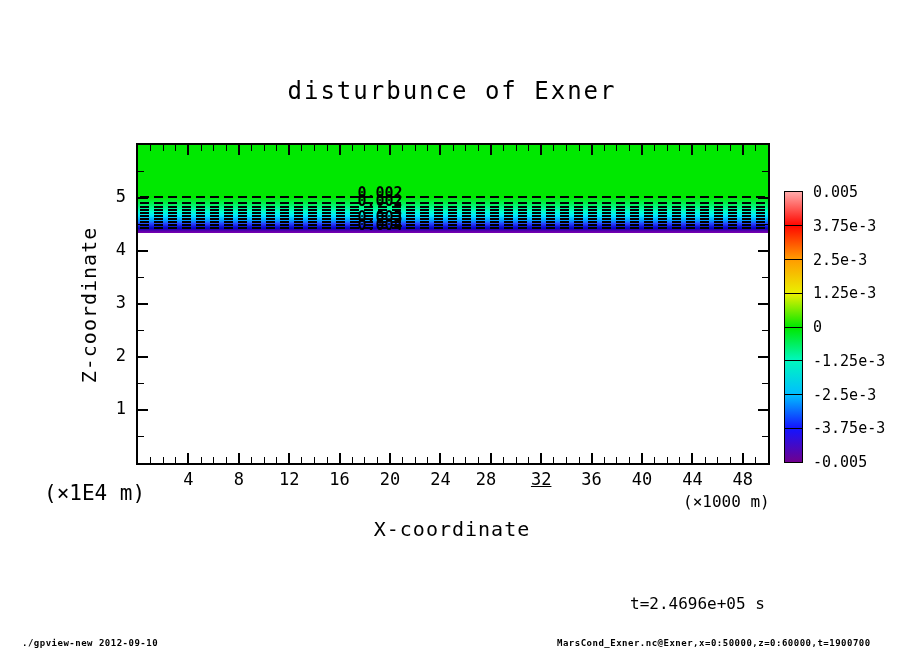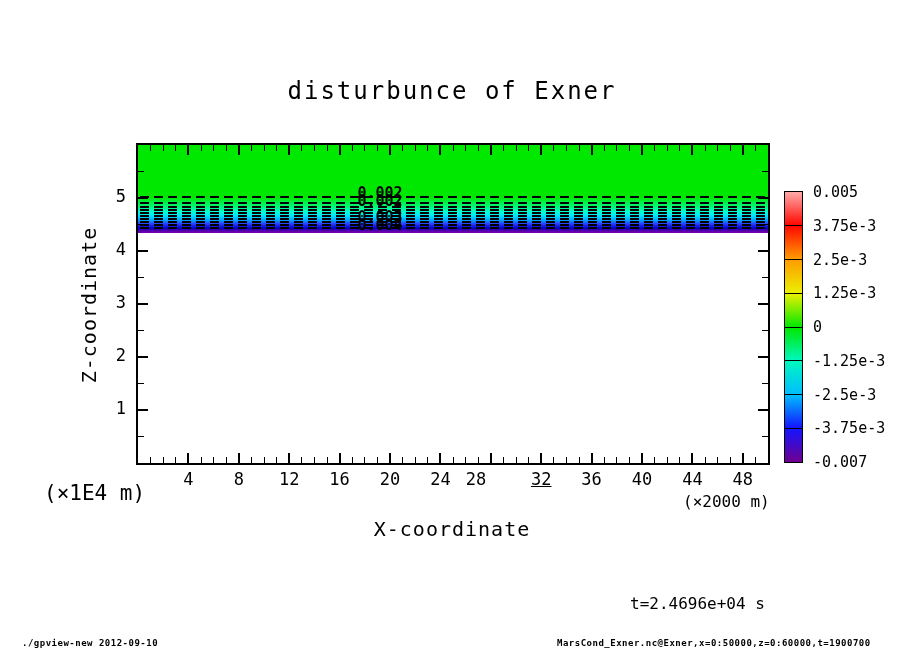--- a/index.html
+++ b/index.html
@@ -168,56 +168,56 @@
       <div class="tick" style="top: 79px; height: 1px; width: 6px; right: 0px;"></div>
       <div class="tick" style="top: 52px; height: 2px; width: 10px; left: 0px;"></div>
       <div class="tick" style="top: 52px; height: 2px; width: 10px; right: 0px;"></div>
       <div class="tick" style="top: 26px; height: 1px; width: 6px; left: 0px;"></div>
       <div class="tick" style="top: 26px; height: 1px; width: 6px; right: 0px;"></div>
     </div>
 
   <div class="ytitle">Z-coordinate</div>
   <div class="xtitle">X-coordinate</div>
   <div class="xunit">(×1E4 m)</div>
-  <div class="x1000">(×2000 m)</div>
-
-  <div class="timelabel">t=2.4696e+04 s</div>
+  <div class="x1000">(×1000 m)</div>
+
+  <div class="timelabel">t=2.4696e+05 s</div>
 
   <div class="cbar" id="cbar">
       <div class="cbcell" style="background: linear-gradient(rgb(255, 170, 170), rgb(255, 8, 0));"></div>
       <div class="cbcell" style="background: linear-gradient(rgb(255, 8, 0), rgb(255, 156, 0));"></div>
       <div class="cbcell" style="background: linear-gradient(rgb(255, 156, 0), rgb(234, 240, 0));"></div>
       <div class="cbcell" style="background: linear-gradient(rgb(234, 240, 0), rgb(0, 232, 0));"></div>
       <div class="cbcell" style="background: linear-gradient(rgb(0, 232, 0), rgb(0, 247, 190));"></div>
       <div class="cbcell" style="background: linear-gradient(rgb(0, 247, 190), rgb(0, 190, 255));"></div>
       <div class="cbcell" style="background: linear-gradient(rgb(0, 190, 255), rgb(20, 20, 255));"></div>
       <div class="cbcell" style="background: linear-gradient(rgb(20, 20, 255), rgb(112, 0, 142));"></div>
     </div>
 
   <div class="fl">./gpview-new  2012-09-10</div>
   <div class="fr">MarsCond_Exner.nc@Exner,x=0:50000,z=0:60000,t=1900700</div>
 <div class="xlab" style="left: 188.4px;">4</div>
     <div class="xlab" style="left: 238.8px;">8</div>
     <div class="xlab" style="left: 289.2px;">12</div>
     <div class="xlab" style="left: 339.6px;">16</div>
     <div class="xlab" style="left: 390px;">20</div>
     <div class="xlab" style="left: 440.4px;">24</div>
-    <div class="xlab" style="left: 476px;">28</div>
+    <div class="xlab" style="left: 486px;">28</div>
     <div class="xlab" style="left: 541.2px; text-decoration: underline;">32</div>
     <div class="xlab" style="left: 591.6px;">36</div>
     <div class="xlab" style="left: 642px;">40</div>
     <div class="xlab" style="left: 692.4px;">44</div>
     <div class="xlab" style="left: 742.8px;">48</div>
     <div class="zlab" style="top: 398px;">1</div>
     <div class="zlab" style="top: 345px;">2</div>
     <div class="zlab" style="top: 292px;">3</div>
     <div class="zlab" style="top: 239px;">4</div>
     <div class="zlab" style="top: 186px;">5</div>
     <div class="cblab" style="top: 183px;">0.005</div>
     <div class="cblab" style="top: 216.8px;">3.75e-3</div>
     <div class="cblab" style="top: 250.5px;">2.5e-3</div>
     <div class="cblab" style="top: 284.3px;">1.25e-3</div>
     <div class="cblab" style="top: 318px;">0</div>
     <div class="cblab" style="top: 351.8px;">-1.25e-3</div>
     <div class="cblab" style="top: 385.5px;">-2.5e-3</div>
     <div class="cblab" style="top: 419.3px;">-3.75e-3</div>
-    <div class="cblab" style="top: 453px;">-0.007</div>
+    <div class="cblab" style="top: 453px;">-0.005</div>
   </div>
 
 </body></html>

